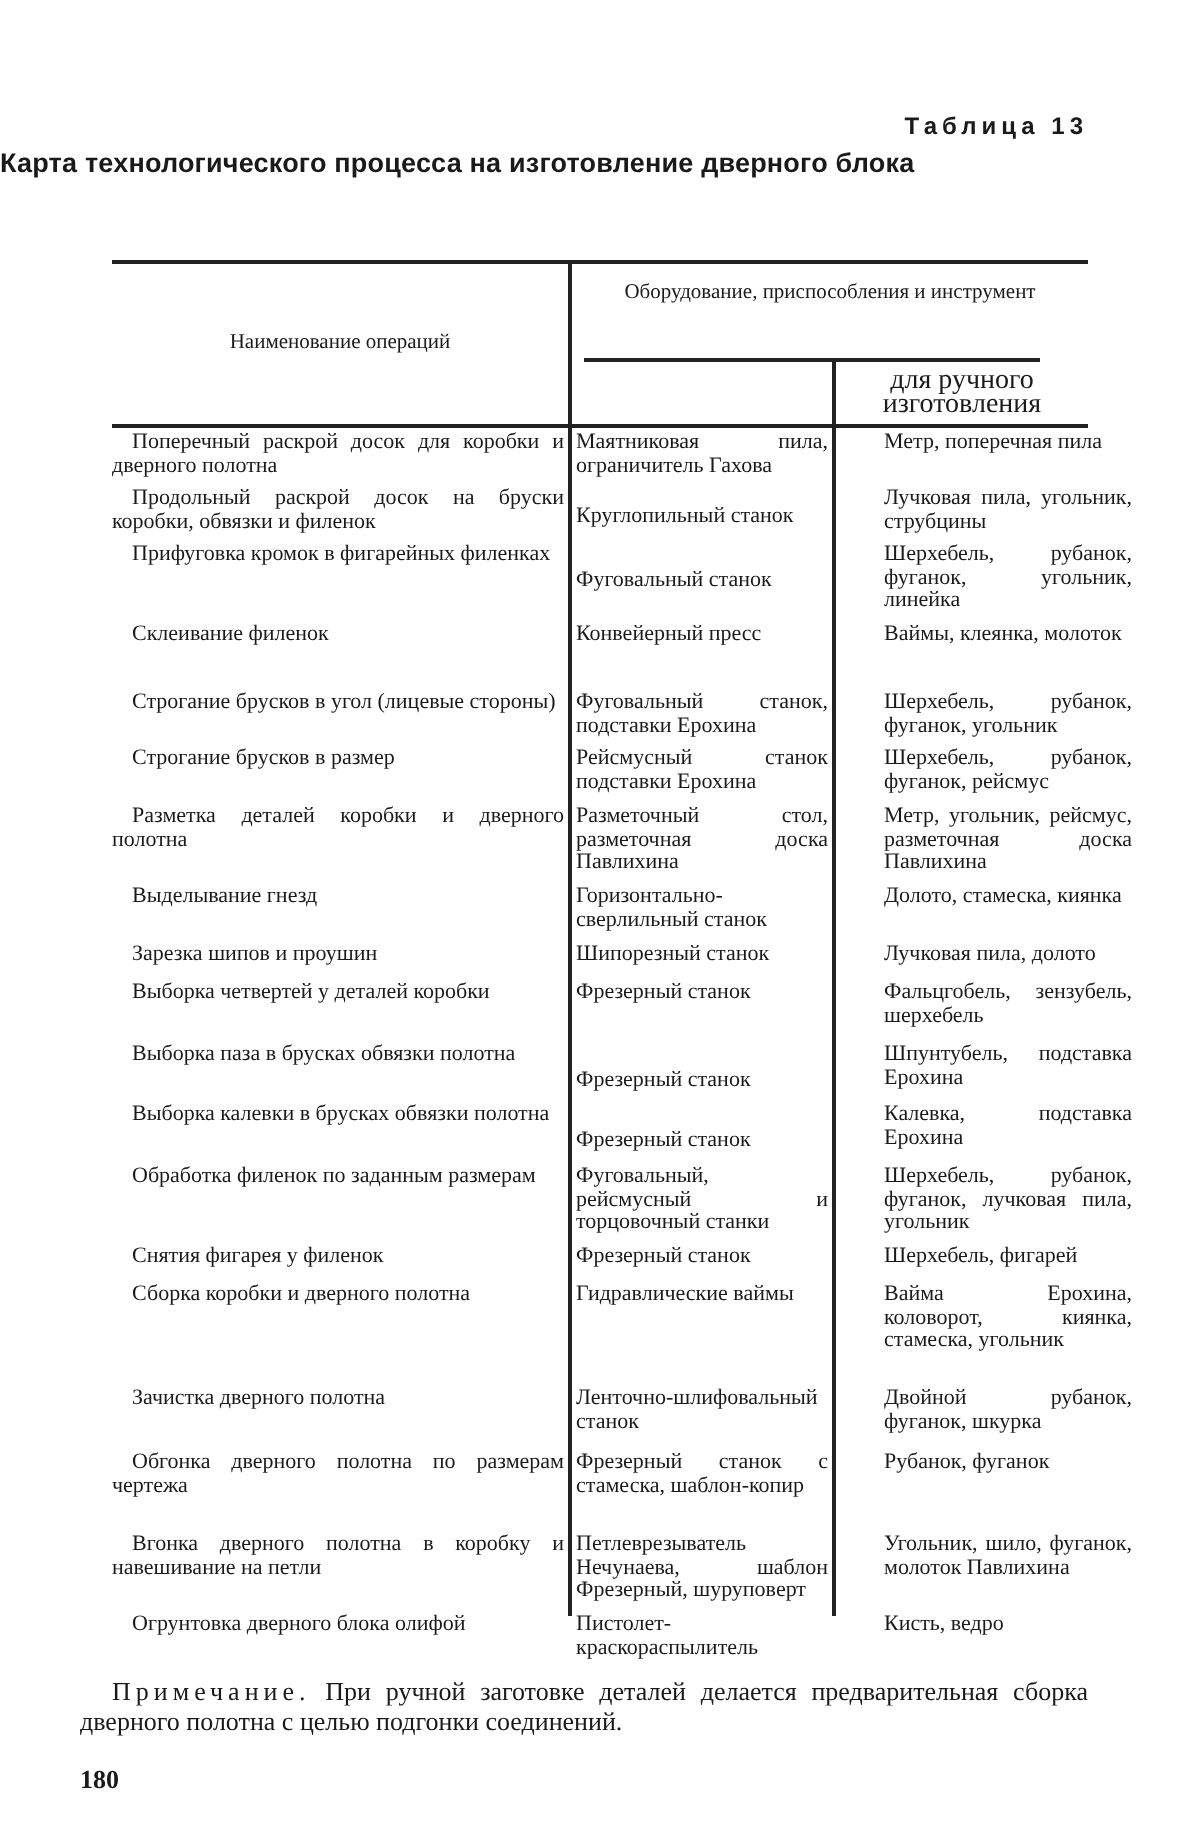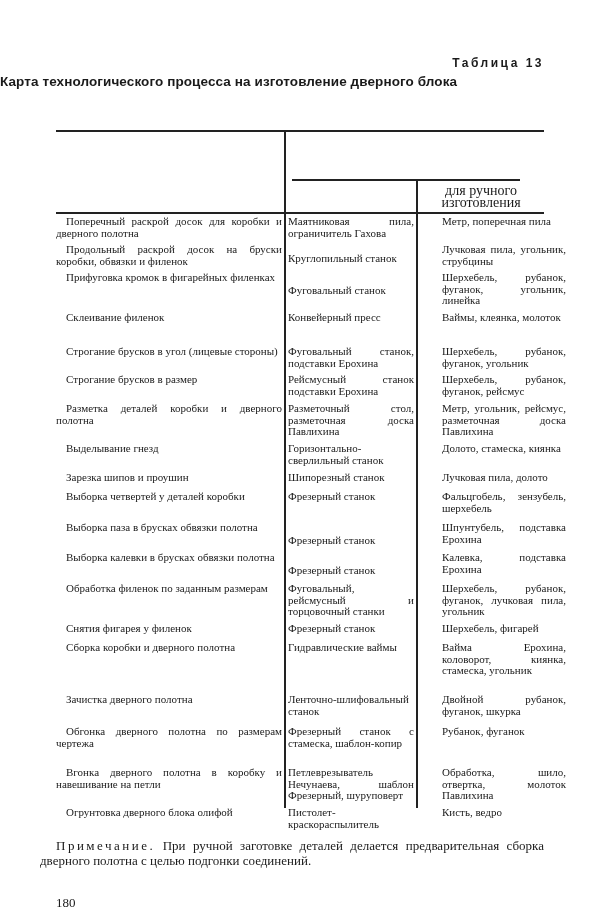--- a/index.html
+++ b/index.html
@@ -20,31 +20,33 @@
   .hdr-mech { position:absolute; left:232px; top:53px; width:128px; text-align:center; font-size:10.5px; line-height:11.5px; }
   .hdr-hand { position:absolute; left:364px; top:53px; width:122px; text-align:center; font-size:14px; line-height:11.5px; }
   .rule-hdr { position:absolute; left:0; top:82px; width:488px; height:1.5px; background:#222; }
   .rows { position:absolute; left:0; top:86px; width:488px; }
   .row { position:absolute; left:0; width:488px; font-size:11px; line-height:11.6px; }
   .c-op { position:absolute; left:0; width:226px; text-align:justify; text-indent:10px; }
   .c-mech { position:absolute; left:232px; width:126px; text-align:justify; }
   .c-hand { position:absolute; left:364px; width:124px; text-align:justify;margin-left:22px; }
   .note { position:absolute; left:40px; top:838px; width:504px; font-size:13px; line-height:15px; text-indent:16px; text-align:justify; }
   .note-label { letter-spacing:2.5px; }
-  .page-num { position:absolute; left:56px; top:882px; font-size:13px; font-weight:normal;margin-top:13px; }
+  .page-num { position:absolute; left:40px; top:882px; font-size:13px; font-weight:bold; }
 </style>
 </head>
 <body>
 
 <div class="table-num">Таблица 13</div>
 <div class="title">Карта технологического процесса на изготовление дверного блока</div>
 
 <div class="tbl">
   <div class="rule-top"></div>
   <div class="hdr">
+    <div class="hdr-op">Наименование операций</div>
+    <div class="hdr-equip">Оборудование, приспособления и инструмент</div>
     <div class="hdr-subrule"></div>
     <div class="hdr-hand">для ручного изготовления</div>
   </div>
   <div class="vline1"></div>
   <div class="vline2"></div>
   <div class="rule-hdr"></div>
 
   <div class="rows">
     <div class="row" style="top:0px">
       <div class="c-op">Поперечный раскрой досок для коробки и дверного полотна</div>
@@ -127,21 +129,21 @@
       <div class="c-hand">Двойной рубанок, фуганок, шкурка</div>
     </div>
     <div class="row" style="top:510px">
       <div class="c-op">Обгонка дверного полотна по размерам чертежа</div>
       <div class="c-mech">Фрезерный станок с стамеска, шаблон-копир</div>
       <div class="c-hand">Рубанок, фуганок</div>
     </div>
     <div class="row" style="top:551px">
       <div class="c-op">Вгонка дверного полотна в коробку и навешивание на петли</div>
       <div class="c-mech">Петлеврезыватель Нечунаева, шаблон Фрезерный, шуруповерт</div>
-      <div class="c-hand">Обработка, шило, отвертка, молоток Павлихина</div>
+      <div class="c-hand">Угольник, шило, фуганок, молоток Павлихина</div>
     </div>
     <div class="row" style="top:591px">
       <div class="c-op">Огрунтовка дверного блока олифой</div>
       <div class="c-mech">Пистолет-краскораспылитель</div>
       <div class="c-hand">Кисть, ведро</div>
     </div>
   </div>
 </div>
 
 <div class="note"><span class="note-label">Примечание.</span><span> При ручной заготовке деталей делается предварительная сборка дверного полотна с целью подгонки соединений.</span></div>

